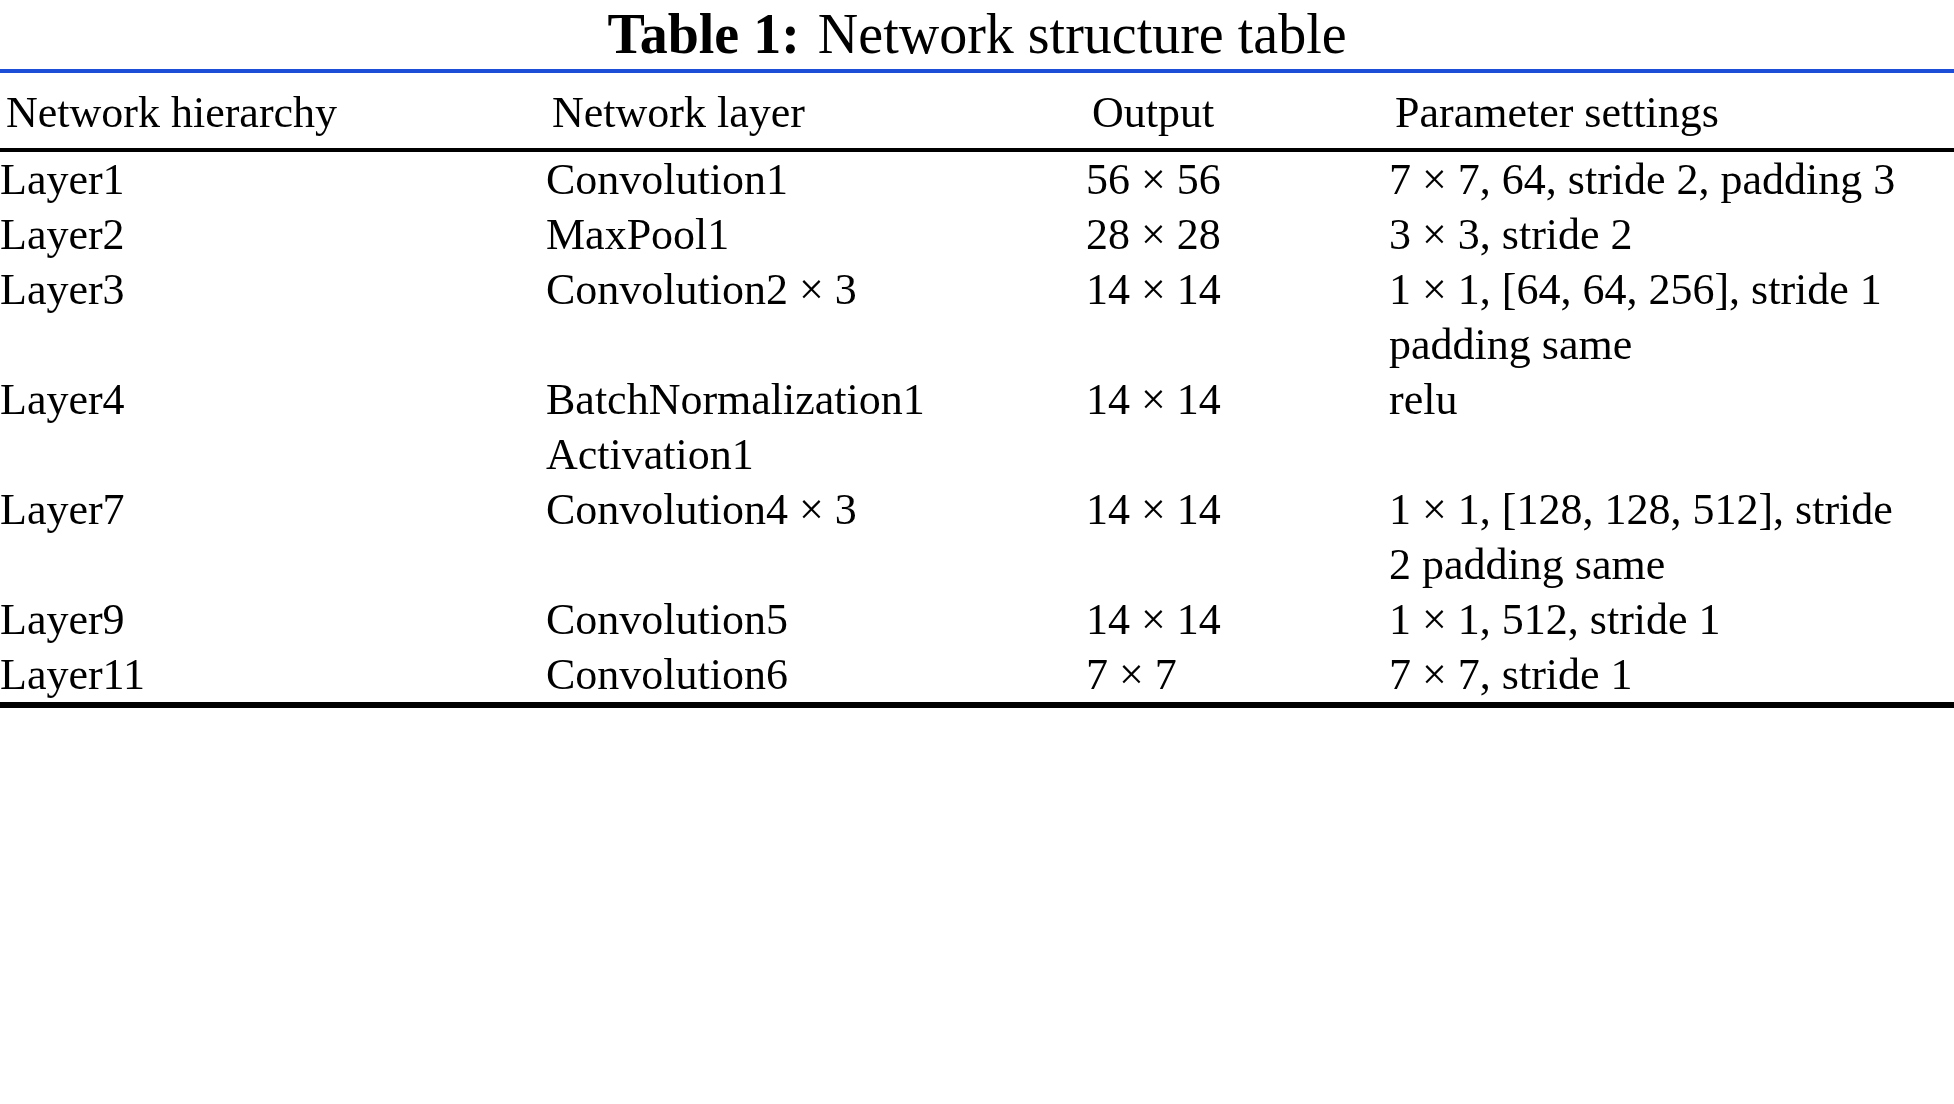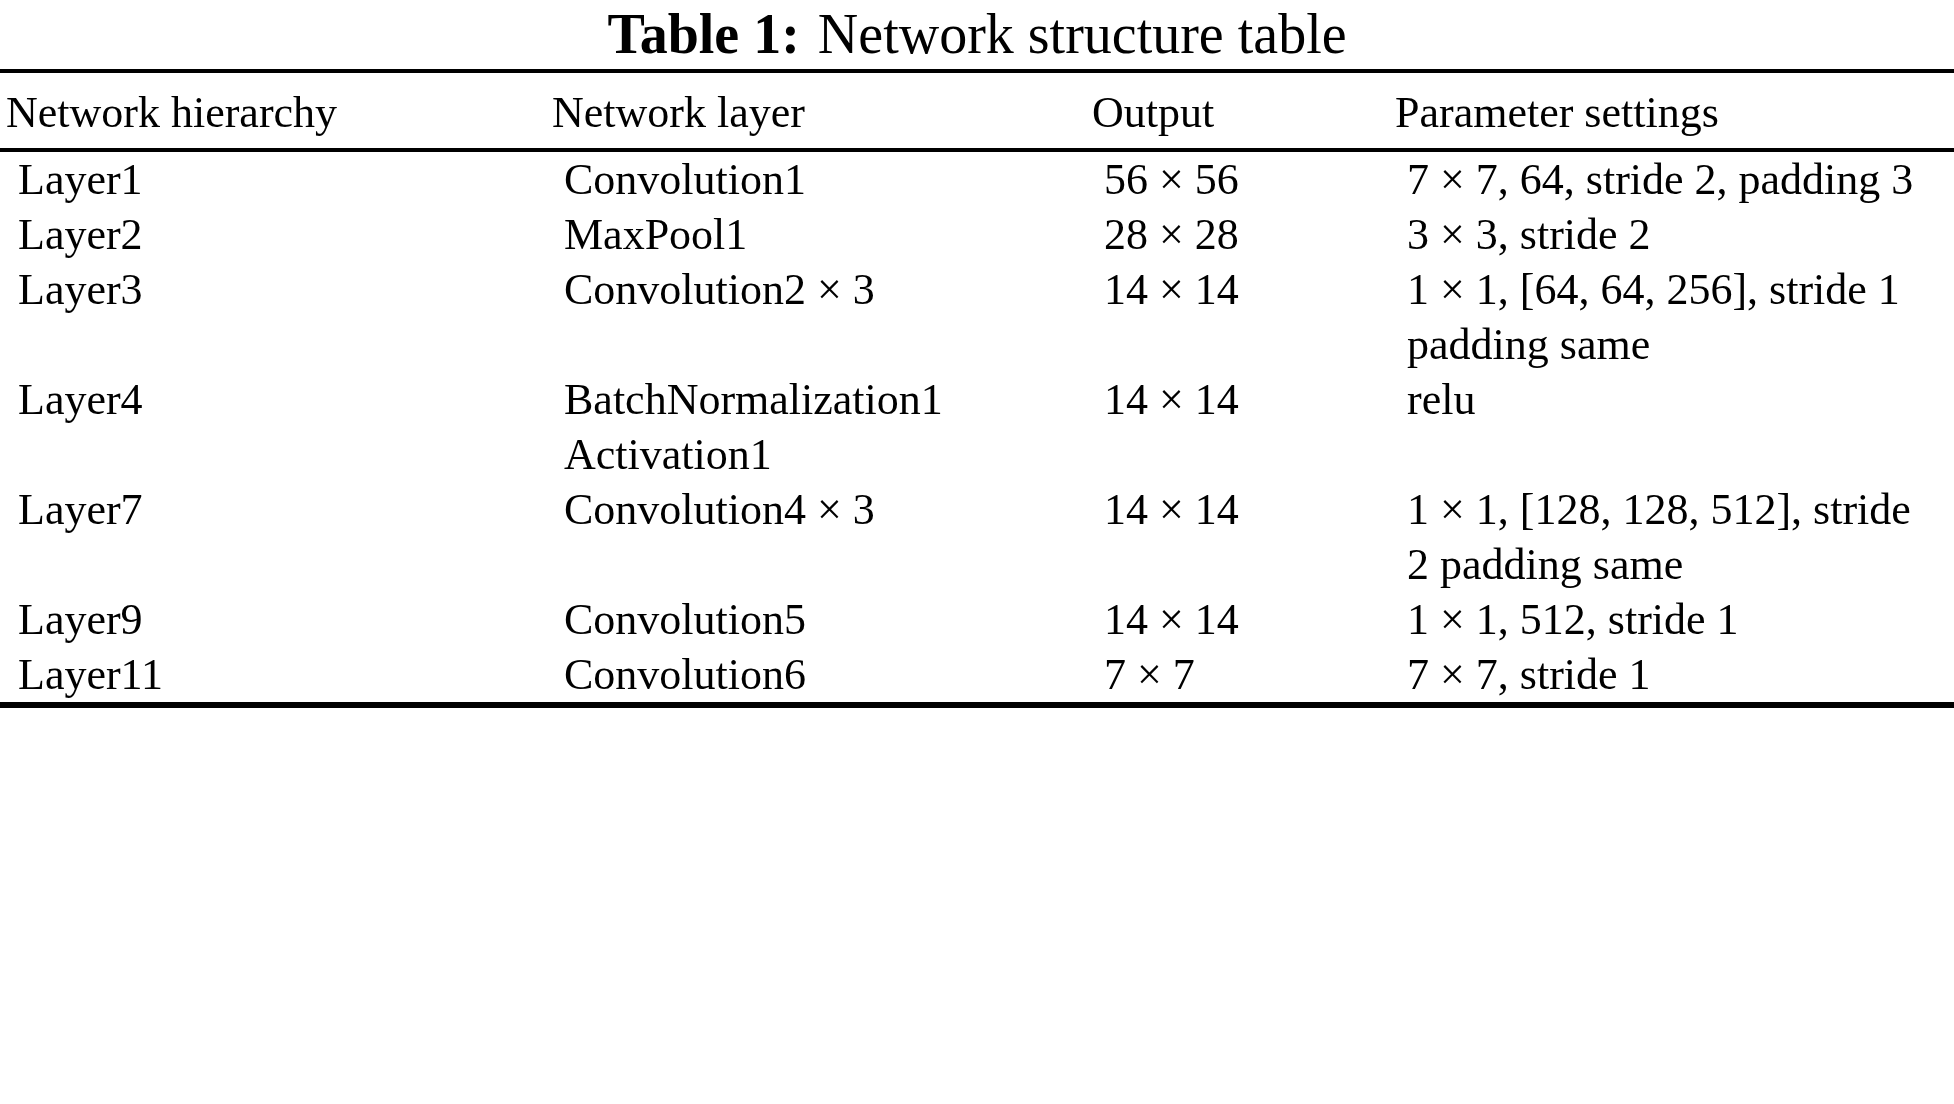--- a/index.html
+++ b/index.html
@@ -28,36 +28,36 @@
   }
   .cap-text {
     margin-left: 18px;
   }
   table.net {
     width: 1954px;
     border-collapse: collapse;
     table-layout: fixed;
     font-size: 44px;
     line-height: 55px;
-    border-top: 4px solid #000000;
+    border-top: 4px solid #1d4ed8;
     border-bottom: 6px solid #000000;
   }
   table.net thead th {
     font-weight: normal;
     text-align: left;
     vertical-align: middle;
     padding: 12px 0 8px 6px;
     border-bottom: 4px solid #000000;
     white-space: nowrap;
     overflow: visible;
   }
   table.net tbody td {
     vertical-align: top;
     text-align: left;
-    padding: 0 0 0 18px;
+    padding: 0 0 0 0;
     white-space: pre;      
     overflow: visible;
   }
   col.c1 { width: 546px; }
   col.c2 { width: 540px; }
   col.c3 { width: 303px; }
   col.c4 { width: 565px; }
 </style>
 </head>
 <body>

